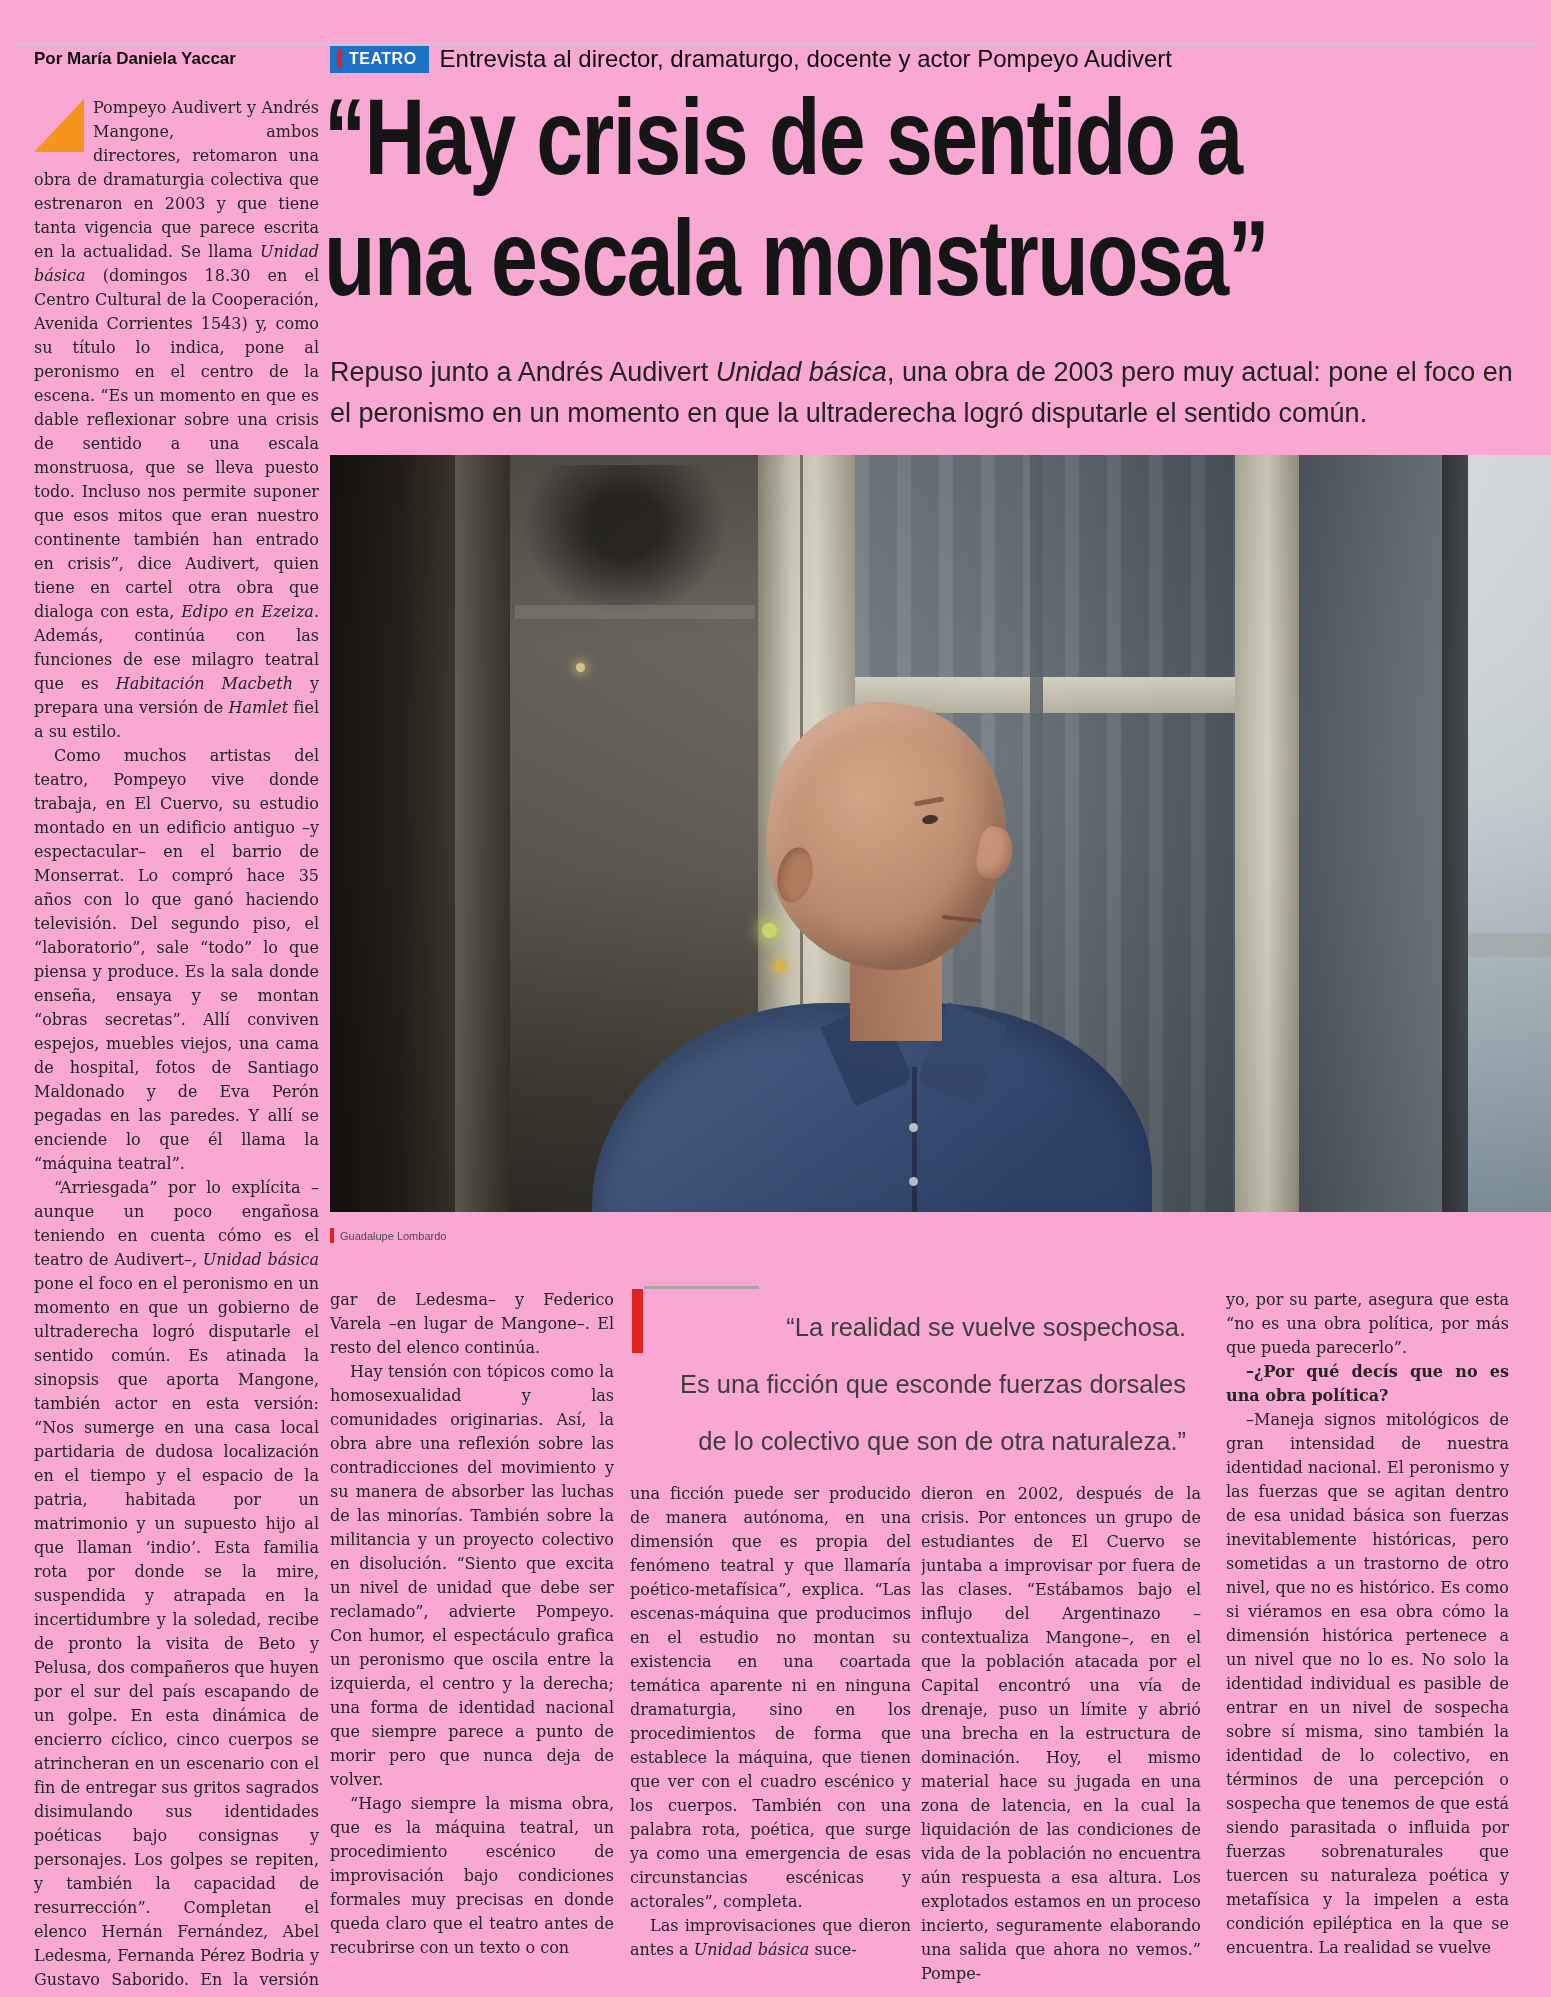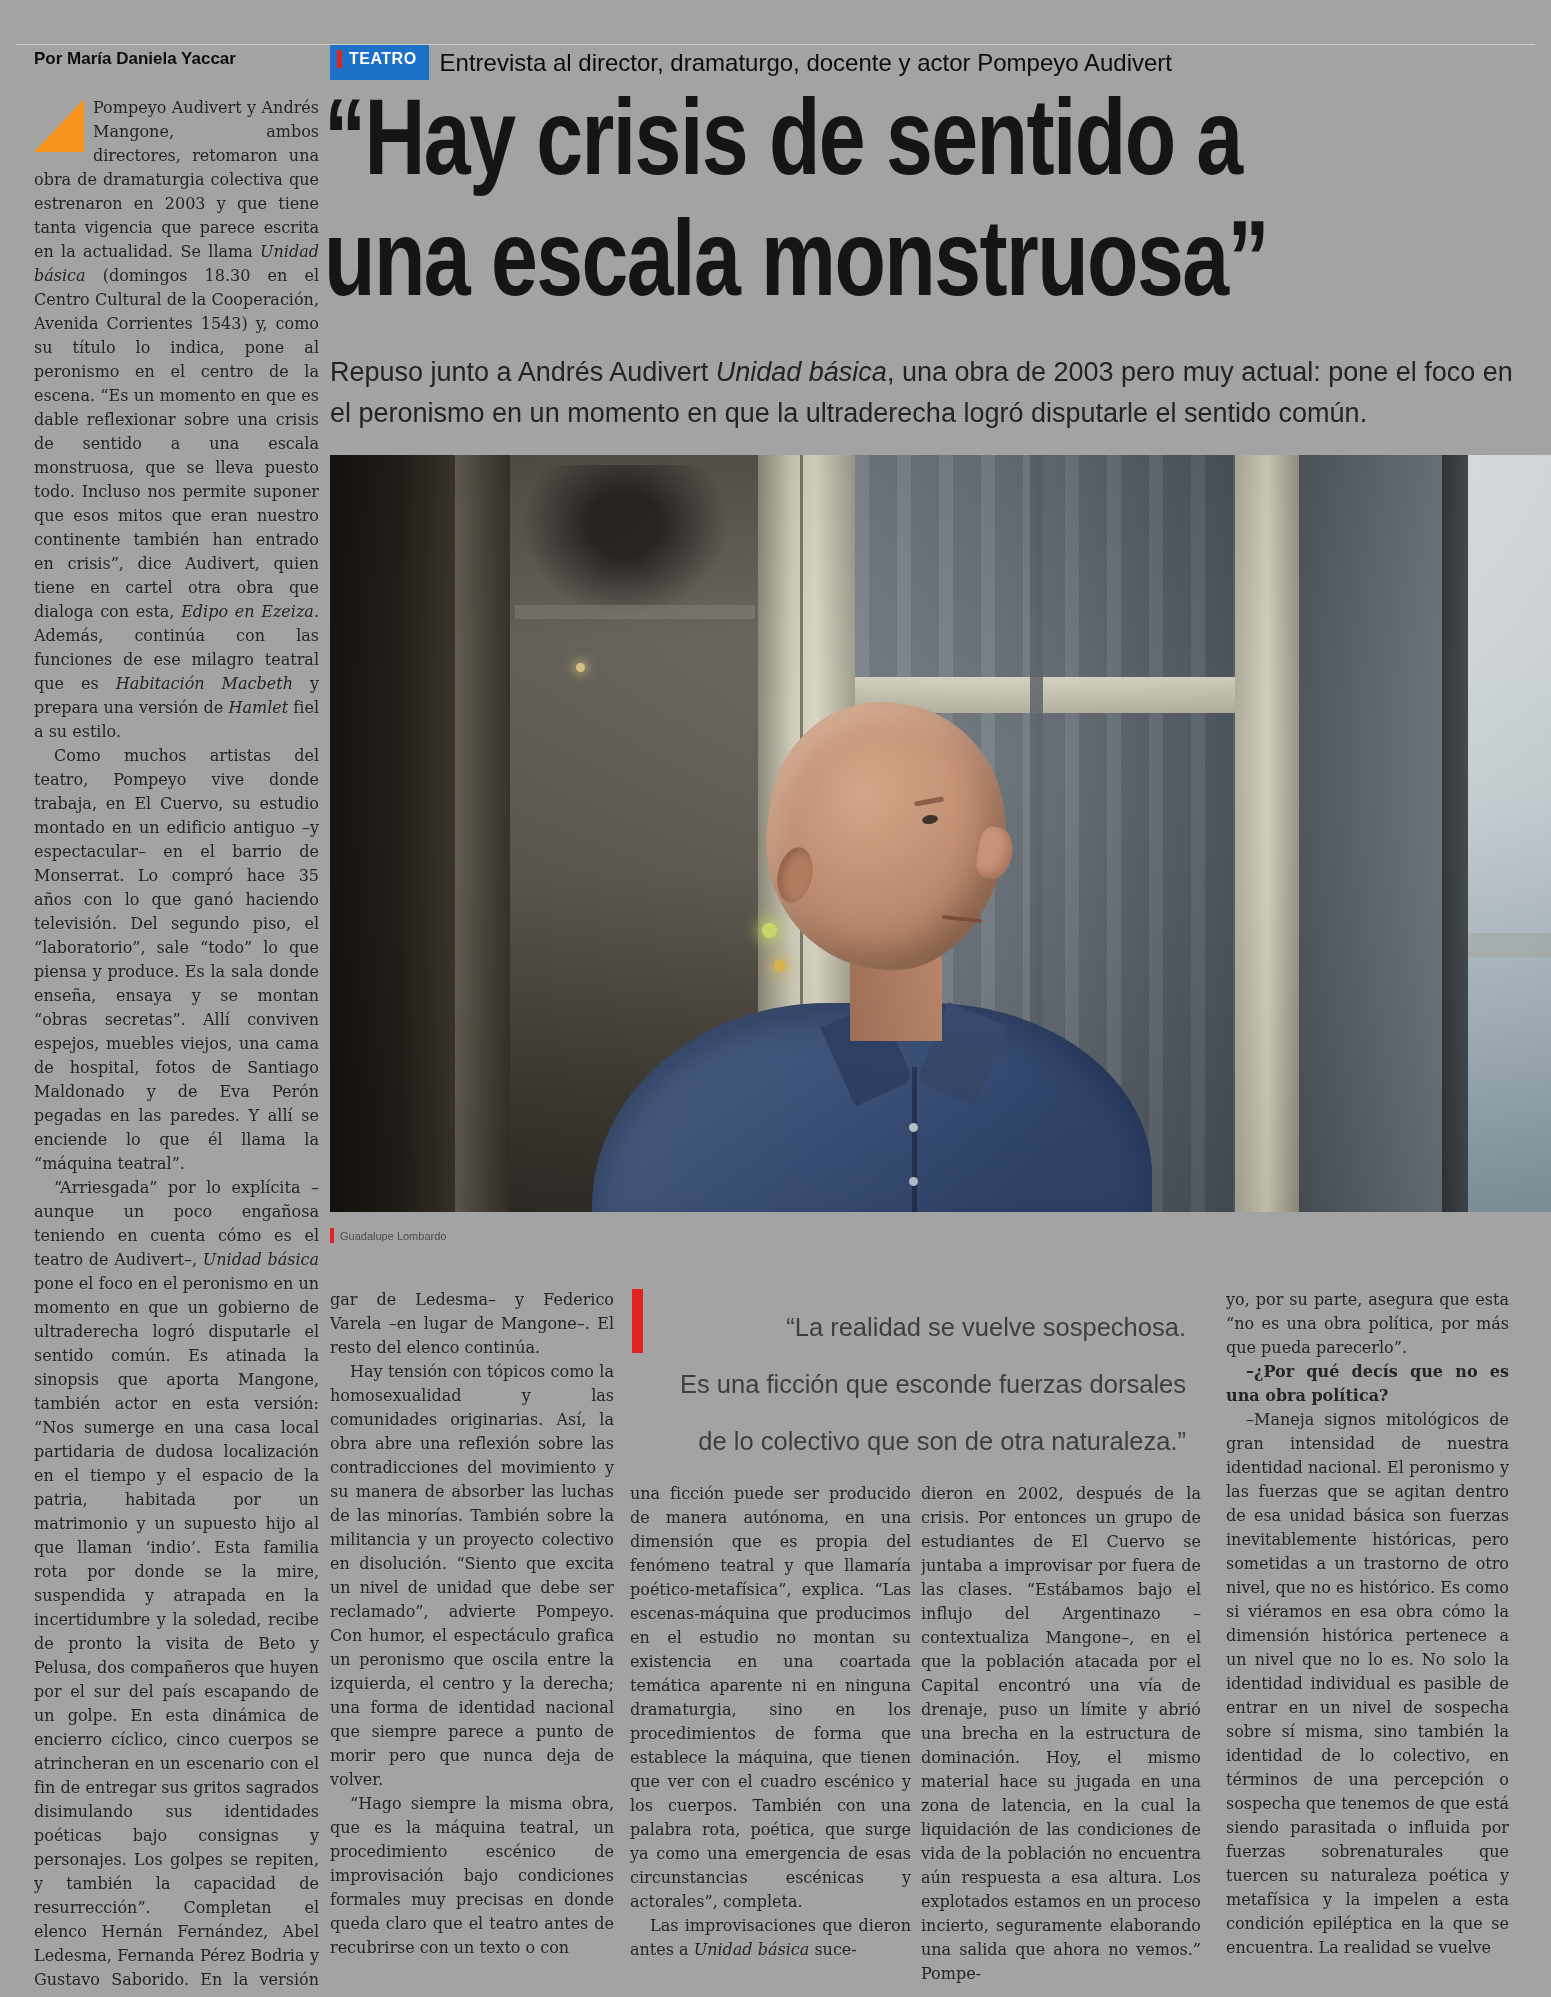--- a/index.html
+++ b/index.html
@@ -1,24 +1,24 @@
 <!DOCTYPE html>
 <html lang="es"><head>
 <meta charset="utf-8">
 <style>
   html,body{margin:0;padding:0;background:#e9e9e9;}
-  .page{position:relative;width:1551px;height:1997px;background:#a3a3a3;overflow:hidden;
+  .page{position:relative;width:1551px;height:1997px;background:#f9a8d4;overflow:hidden;
         font-family:"Liberation Sans",sans-serif;color:#111;}
 
   .top-rule{position:absolute;left:16px;top:44px;width:1519px;height:1px;background:#cdcdcd;}
 
   .byline{position:absolute;left:34px;top:49px;font-size:17px;font-weight:700;color:#0d0d0d;}
 
   .tagrow{position:absolute;left:330px;top:45px;display:flex;align-items:center;}
-  .tag{display:flex;align-items:center;background:#1c70c5;height:27px;padding:0 12px 8px 7px;}
+  .tag{display:flex;align-items:center;background:#1c70c5;height:27px;padding:0 12px 0 7px;}
   .tag-tick{width:5px;height:18px;background:#e02320;margin-right:7px;}
   .tag-label{color:#fff;font-weight:700;font-size:16px;letter-spacing:.5px;line-height:1;}
   .kicker{margin-left:11px;font-size:24px;color:#0c0c0c;white-space:nowrap;}
 
   .headline{position:absolute;left:324px;top:76px;width:1600px;font-weight:700;
             font-size:108px;line-height:121px;letter-spacing:-2px;color:#151515;
             transform:scaleX(.78);transform-origin:0 0;white-space:nowrap;}
   .subhead{position:absolute;left:330px;top:352px;width:1210px;font-size:27px;line-height:41px;
            color:#232323;font-weight:400;}
   .subhead i{font-style:italic;}

